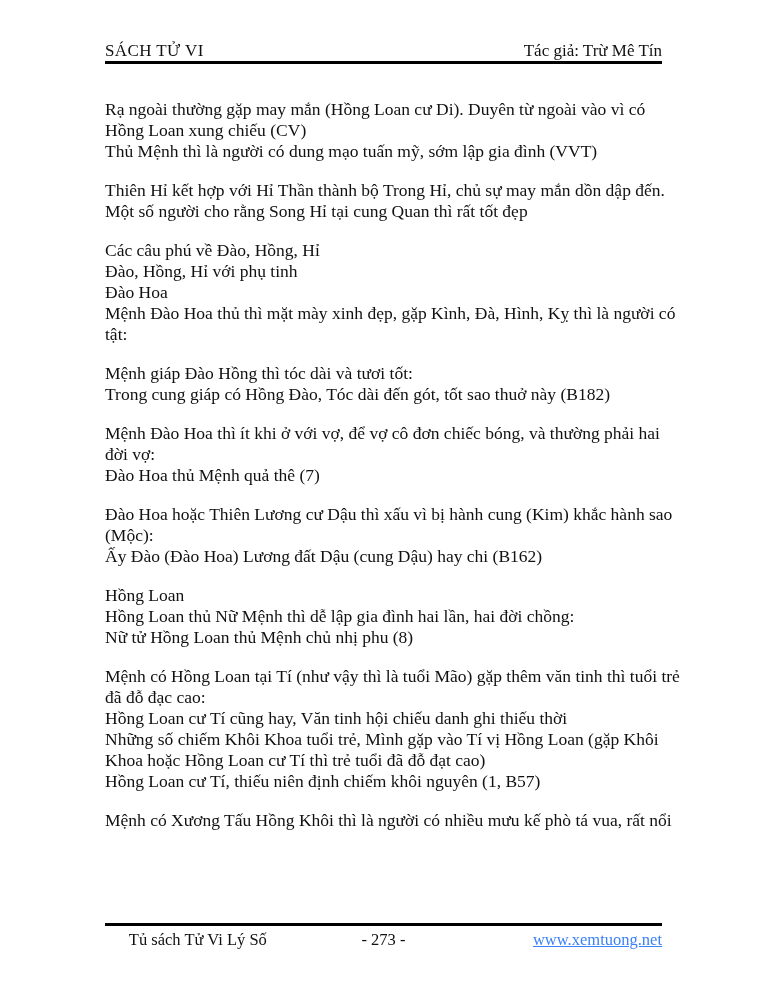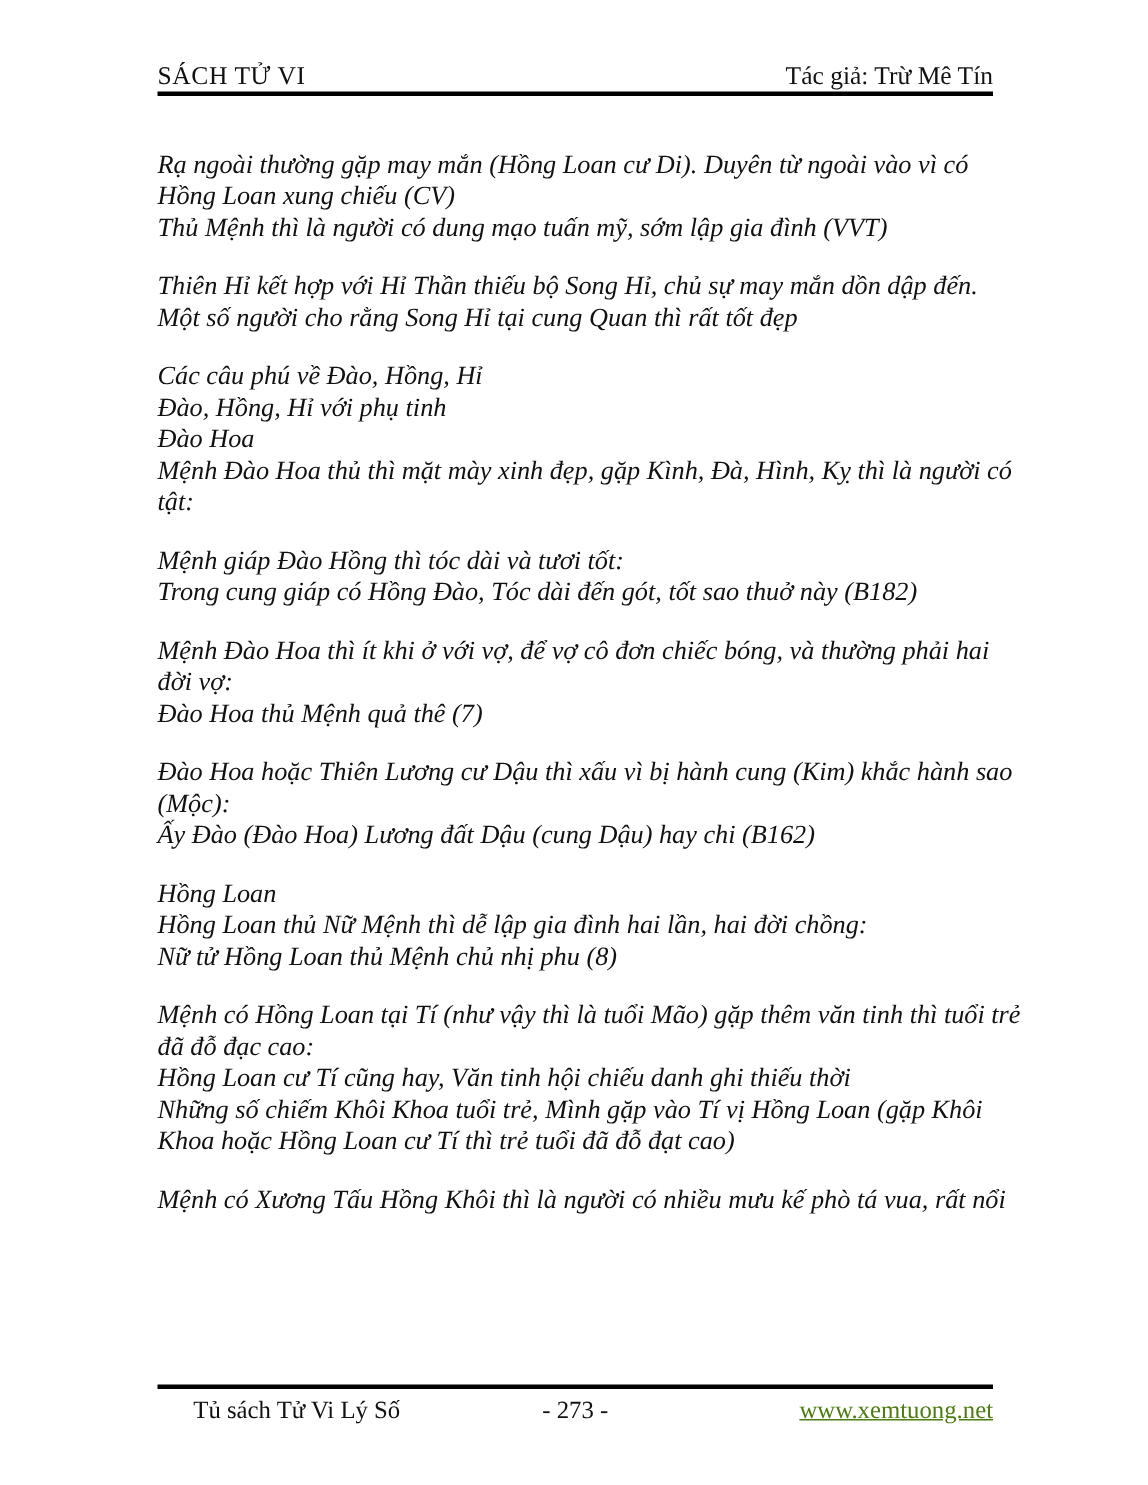--- a/index.html
+++ b/index.html
@@ -47,21 +47,20 @@
     background: #000000;
   }
   
   .body-text {
     position: absolute;
     top: 99px;
     left: 0;
     width: 105%;
     font-size: 17.5px;
     line-height: 21px;
-    font-style: italic;
   }
   .para {
     margin: 0 0 18px 0;
   }
   .line {
     white-space: nowrap;
   }
   
   .footer-rule {
     position: absolute;
@@ -100,21 +99,21 @@
   </div>
   <div class="header-rule"></div>
 
   <div class="body-text">
       <div class="para">
         <div class="line">Rạ ngoài thường gặp may mắn (Hồng Loan cư Di). Duyên từ ngoài vào vì có</div>
         <div class="line">Hồng Loan xung chiếu (CV)</div>
         <div class="line">Thủ Mệnh thì là người có dung mạo tuấn mỹ, sớm lập gia đình (VVT)</div>
       </div>
       <div class="para">
-        <div class="line">Thiên Hỉ kết hợp với Hỉ Thần thiếu bộ Song Hỉ, chủ sự may mắn dồn dập đến.</div>
+        <div class="line">Thiên Hỉ kết hợp với Hỉ Thần thành bộ Trong Hỉ, chủ sự may mắn dồn dập đến.</div>
         <div class="line">Một số người cho rằng Song Hỉ tại cung Quan thì rất tốt đẹp</div>
       </div>
       <div class="para">
         <div class="line">Các câu phú về Đào, Hồng, Hỉ</div>
         <div class="line">Đào, Hồng, Hỉ với phụ tinh</div>
         <div class="line">Đào Hoa</div>
         <div class="line">Mệnh Đào Hoa thủ thì mặt mày xinh đẹp, gặp Kình, Đà, Hình, Kỵ thì là người có</div>
         <div class="line">tật:</div>
       </div>
       <div class="para">
@@ -135,28 +134,29 @@
         <div class="line">Hồng Loan</div>
         <div class="line">Hồng Loan thủ Nữ Mệnh thì dễ lập gia đình hai lần, hai đời chồng:</div>
         <div class="line">Nữ tử Hồng Loan thủ Mệnh chủ nhị phu (8)</div>
       </div>
       <div class="para">
         <div class="line">Mệnh có Hồng Loan tại Tí (như vậy thì là tuổi Mão) gặp thêm văn tinh thì tuổi trẻ</div>
         <div class="line">đã đỗ đạc cao:</div>
         <div class="line">Hồng Loan cư Tí cũng hay, Văn tinh hội chiếu danh ghi thiếu thời</div>
         <div class="line">Những số chiếm Khôi Khoa tuổi trẻ, Mình gặp vào Tí vị Hồng Loan (gặp Khôi</div>
         <div class="line">Khoa hoặc Hồng Loan cư Tí thì trẻ tuổi đã đỗ đạt cao)</div>
+        <div class="line">Hồng Loan cư Tí, thiếu niên định chiếm khôi nguyên (1, B57)</div>
       </div>
       <div class="para">
         <div class="line">Mệnh có Xương Tấu Hồng Khôi thì là người có nhiều mưu kế phò tá vua, rất nổi</div>
       </div>
     </div>
 
   <div class="footer-rule"></div>
   <div class="footer">
     <span class="f-left">Tủ sách Tử Vi Lý Số</span>
     <span class="f-center">- 273 -</span>
     <span class="f-right">
-      <a class="site-link" style="color: #4d7c0f;">www.xemtuong.net</a>
+      <a class="site-link" style="color: #3b82f6;">www.xemtuong.net</a>
     </span>
   </div>
 
 </div>
 
 </body></html>

